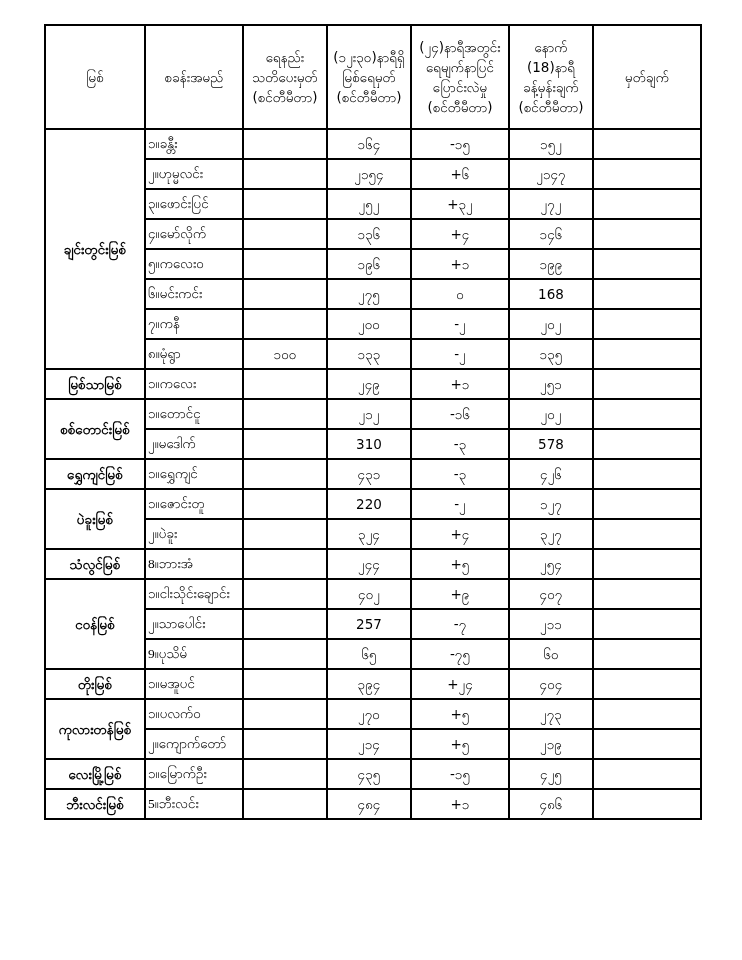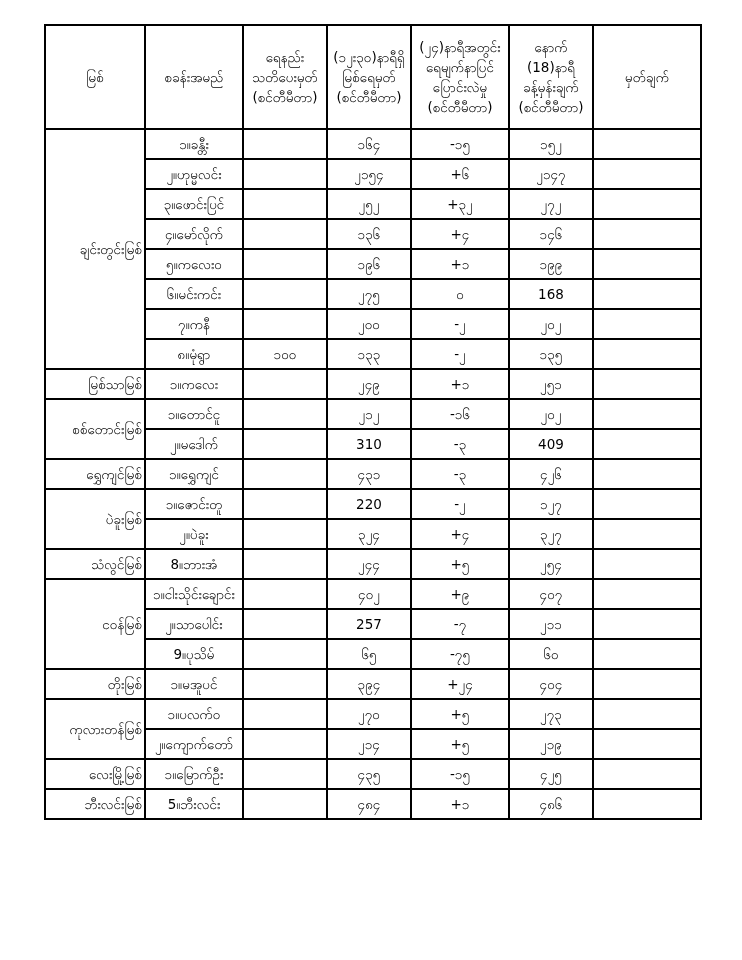--- a/index.html
+++ b/index.html
@@ -37,28 +37,29 @@
     font-weight: normal;
     text-align: center;
     vertical-align: middle;
     white-space: pre-line;
   }
   table.levels tbody td {
     height: 28px;
     vertical-align: middle;
   }
   td.river {
-    font-weight: normal;
-    text-align: right;
+    font-weight: bold;
+    text-align: center;
     padding: 0 1px;
   }
   td.station {
-    text-align: center;
+    text-align: left;
     padding-left: 5px;
     white-space: nowrap;
+    font-family: Liberation Serif, serif;
   }
   td.num {
     text-align: center;
   }
   td.remark {
     text-align: center;
   }
 </style>
 </head>
 <body>
@@ -177,21 +178,21 @@
           <td class="num">၂၁၂</td>
           <td class="num">-၁၆</td>
           <td class="num">၂၀၂</td>
           <td class="remark"></td>
         </tr>
         <tr>
           <td class="station">၂။မဒေါက်</td>
           <td class="num"></td>
           <td class="num">310</td>
           <td class="num">-၃</td>
-          <td class="num">409</td>
+          <td class="num">578</td>
           <td class="remark"></td>
         </tr>
         <tr>
           <td rowspan="1" class="river">ရွှေကျင်မြစ်</td>
           <td class="station">၁။ရွှေကျင်</td>
           <td class="num"></td>
           <td class="num">၄၃၁</td>
           <td class="num">-၃</td>
           <td class="num">၄၂၆</td>
           <td class="remark"></td>

